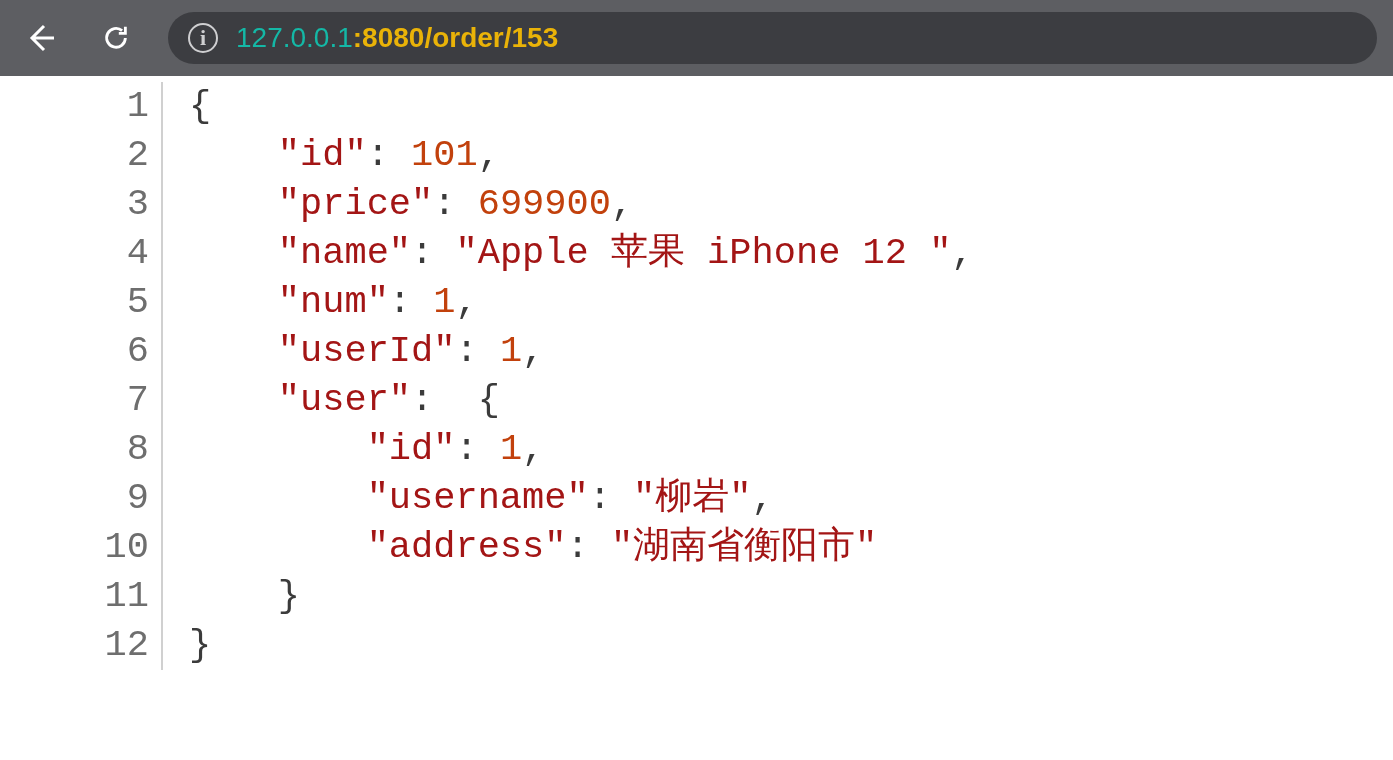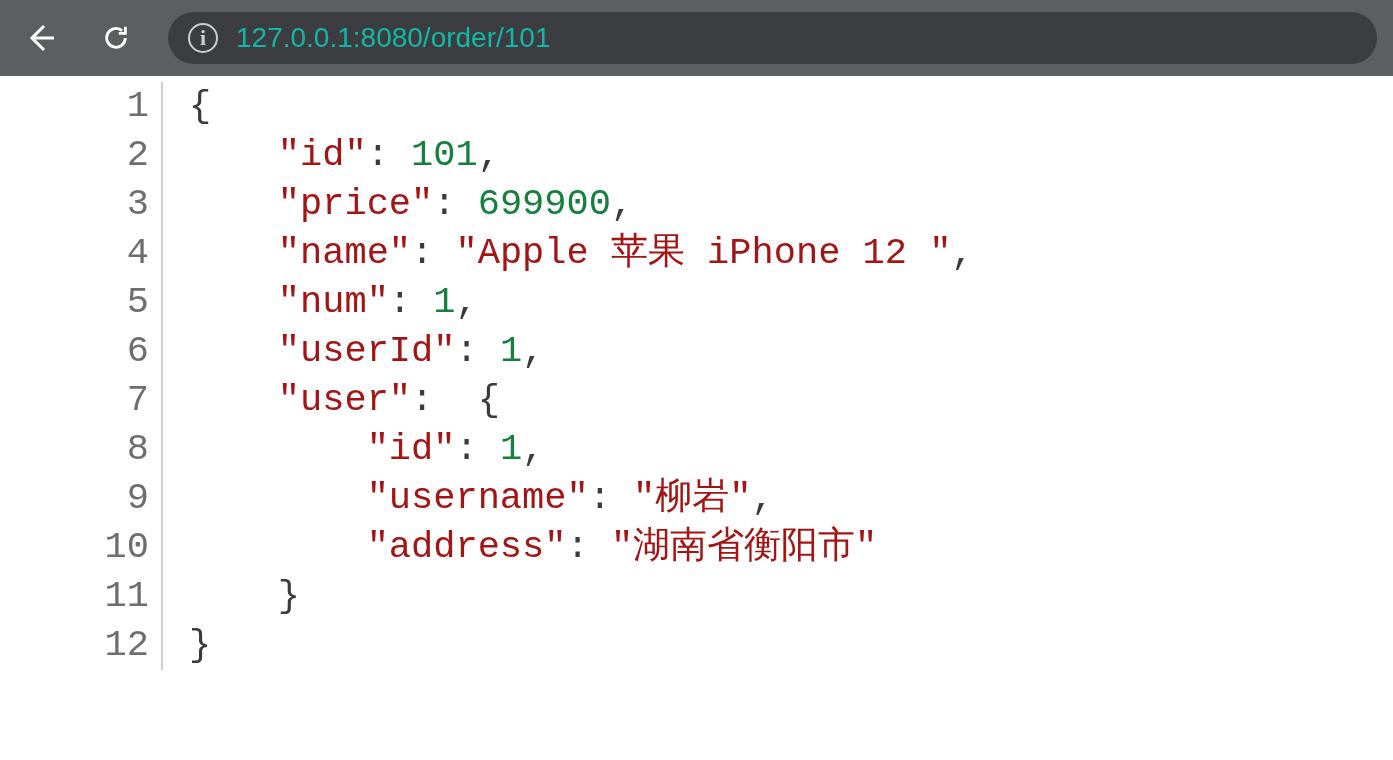--- a/index.html
+++ b/index.html
@@ -39,21 +39,21 @@
     width: 30px; height: 30px;
     border: 2px solid #cfcfd1;
     border-radius: 50%;
     color: #cfcfd1;
     display: flex; align-items: center; justify-content: center;
     font-size: 22px;
     font-family: Georgia, serif;
     font-weight: bold;
   }
   .url-host { color: #14b8a6; }
-  .url-rest { color: #14b8a6; }
+  .url-rest { color: #eab308; font-weight: bold; }
 
   
   .content {
     margin: 6px 0 0 18px;
     background: #ffffff;
     width: calc(100% - 18px);
   }
   .code {
     font-size: 37px;
     line-height: 49px;
@@ -66,40 +66,40 @@
     color: #6e6e6e;
     padding-right: 12px;
     border-right: 2px solid #d0d0d0;
     font-family: "Courier New", monospace;
     user-select: none;
   }
   .src {
     padding-left: 26px;
   }
   .k  { color: #a31515; }   
-  .n  { color: #15803d; }   
+  .n  { color: #c2410c; }   
   .p  { color: #3b3b3b; }   
 </style>
 </head>
 <body>
 
 <div class="toolbar">
   <div class="icon-btn" title="Back">
     <svg width="32" height="32" viewBox="0 0 32 32">
         <path d="M20 4 L8 16 L20 28 M8 16 H30"></path>
       </svg>
   </div>
   <div class="icon-btn" title="Reload">
     <svg width="30" height="30" viewBox="0 0 32 32">
         <path d="M26 16 A10 10 0 1 1 22.5 8.2 M26 4 V11 H19"></path>
       </svg>
   </div>
   <div class="addr-bar">
     <span class="info-icon" title="Site information">i</span>
     <span>
-      <span class="url-host">127.0.0.1</span><span class="url-rest">:8080</span><span class="url-rest">/order/101</span>
+      <span class="url-host">127.0.0.1</span><span class="url-rest">:8080</span><span class="url-rest">/order/153</span>
     </span>
   </div>
 </div>
 
 <div class="content">
   <div class="code" id="code"><div class="line"><span class="ln">1</span><span class="src"><span></span><span class="p">{</span></span></div><div class="line"><span class="ln">2</span><span class="src"><span>    </span><span class="k">"id"</span><span class="p">: </span><span class="n">101</span><span class="p">,</span></span></div><div class="line"><span class="ln">3</span><span class="src"><span>    </span><span class="k">"price"</span><span class="p">: </span><span class="n">699900</span><span class="p">,</span></span></div><div class="line"><span class="ln">4</span><span class="src"><span>    </span><span class="k">"name"</span><span class="p">: </span><span class="k">"Apple 苹果 iPhone 12 "</span><span class="p">,</span></span></div><div class="line"><span class="ln">5</span><span class="src"><span>    </span><span class="k">"num"</span><span class="p">: </span><span class="n">1</span><span class="p">,</span></span></div><div class="line"><span class="ln">6</span><span class="src"><span>    </span><span class="k">"userId"</span><span class="p">: </span><span class="n">1</span><span class="p">,</span></span></div><div class="line"><span class="ln">7</span><span class="src"><span>    </span><span class="k">"user"</span><span class="p">: </span><span class="p"> {</span></span></div><div class="line"><span class="ln">8</span><span class="src"><span>        </span><span class="k">"id"</span><span class="p">: </span><span class="n">1</span><span class="p">,</span></span></div><div class="line"><span class="ln">9</span><span class="src"><span>        </span><span class="k">"username"</span><span class="p">: </span><span class="k">"柳岩"</span><span class="p">,</span></span></div><div class="line"><span class="ln">10</span><span class="src"><span>        </span><span class="k">"address"</span><span class="p">: </span><span class="k">"湖南省衡阳市"</span></span></div><div class="line"><span class="ln">11</span><span class="src"><span>    </span><span class="p">}</span></span></div><div class="line"><span class="ln">12</span><span class="src"><span></span><span class="p">}</span></span></div></div>
 </div>
 
 </body></html>

